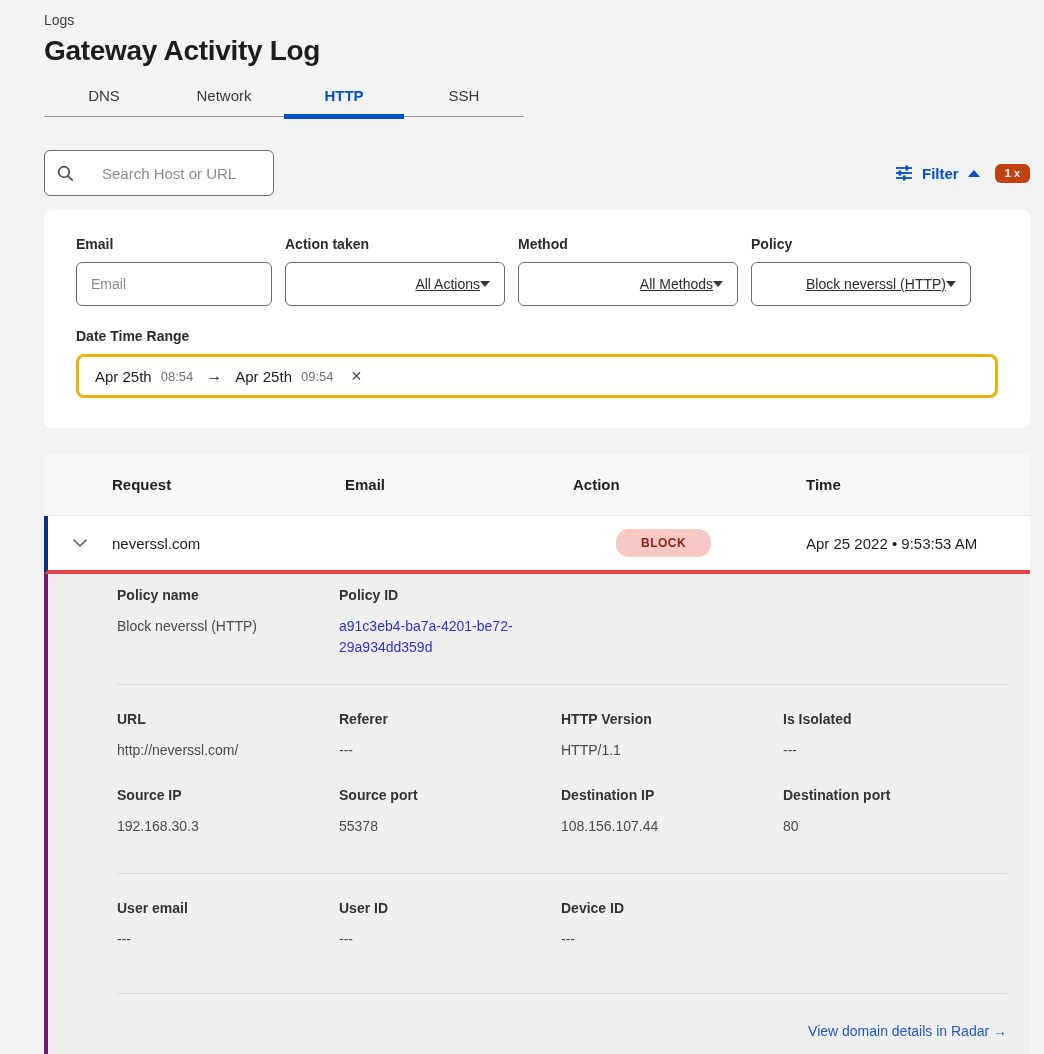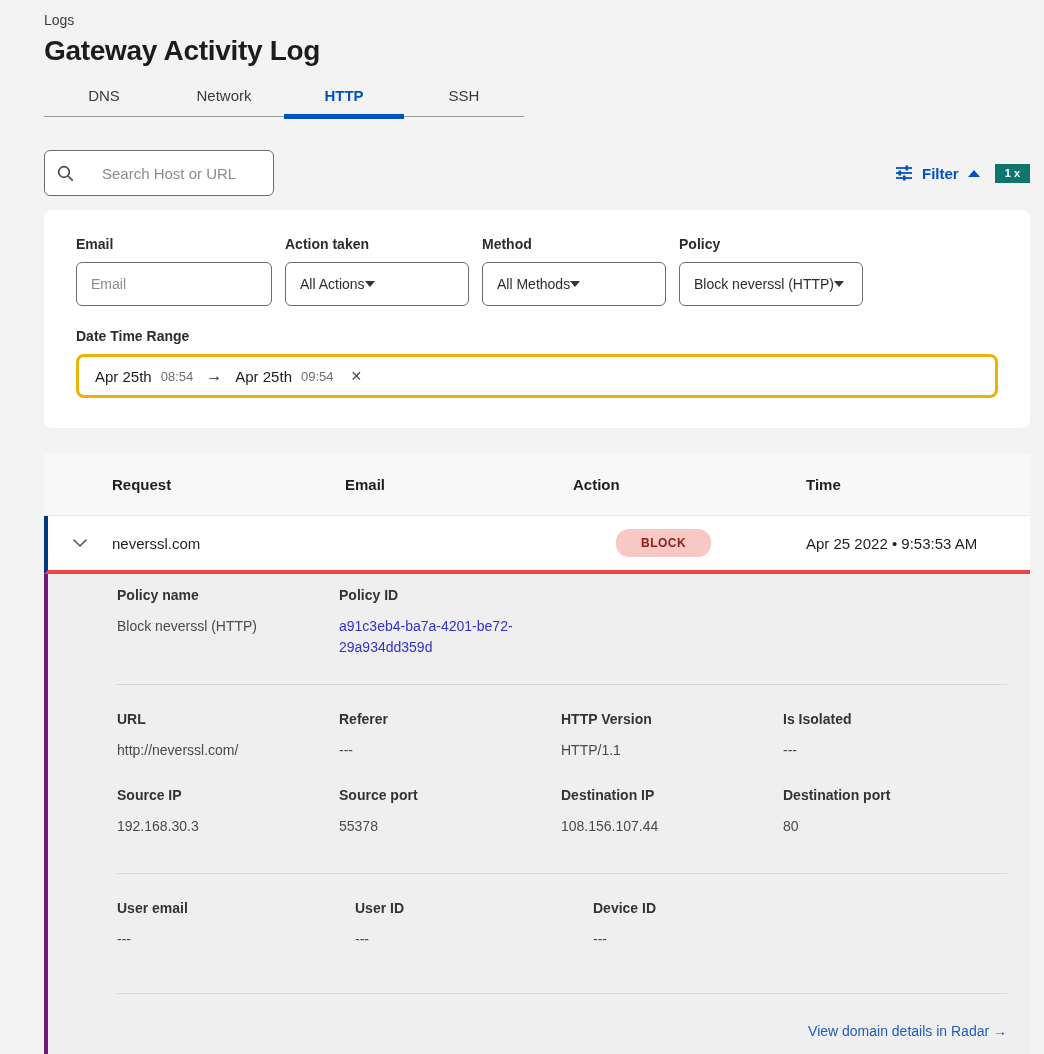--- a/index.html
+++ b/index.html
@@ -23,30 +23,30 @@
   .tab.active::after { content:""; position:absolute; left:0; right:0; bottom:-3px; height:5px; background:#0051c3; }
 
   
   .toolbar { display:flex; justify-content:space-between; align-items:center; margin:33px 14px 0 44px; }
   .search-box { display:flex; align-items:center; width:230px; height:46px; border:1px solid #6b6b6b; border-radius:6px; background:#fff; padding:0 12px; gap:26px; }
   .search-box svg { flex:none; }
   .search-box input { border:none; outline:none; font-size:15px; color:#333; width:100%; background:transparent; font-family:inherit; }
   ::placeholder { color:#8b8b8b; opacity:1; }
   .filter-controls { display:flex; align-items:center; gap:9px; color:#0051c3; font-weight:700; font-size:15px; cursor:pointer; }
   .caret-up { width:0; height:0; border-left:6px solid transparent; border-right:6px solid transparent; border-bottom:7px solid #0051c3; }
-  .count-badge { background:#0f766e; color:#fff; font-size:11px; font-weight:700; border-radius:0; padding:4px 10px; margin-left:6px; line-height:11px; }
+  .count-badge { background:#c2410c; color:#fff; font-size:11px; font-weight:700; border-radius:6px; padding:4px 10px; margin-left:6px; line-height:11px; }
 
   
   .filter-card { background:#fff; border-radius:8px; margin:14px 14px 0 44px; padding:26px 32px 30px; }
   .filter-row { display:flex; gap:13px; }
   .field { display:flex; flex-direction:column; }
   .field-label { font-size:14px; font-weight:700; color:#2c2c2c; margin-bottom:10px; }
   .text-input, .select { height:44px; border:1px solid #6b6b6b; border-radius:6px; background:#fff; font-size:14px; color:#2c2c2c; padding:0 14px; font-family:inherit; }
   .text-input { width:196px; outline:none; }
-  .select { width:184px; display:flex; align-items:center; justify-content:flex-start; cursor:pointer; }
+  .select { width:220px; display:flex; align-items:center; justify-content:flex-end; cursor:pointer;text-decoration:underline; }
   .caret-down { width:0; height:0; border-left:5px solid transparent; border-right:5px solid transparent; border-top:6px solid #353535; }
   .dtr { margin-top:22px; }
   .daterange { display:inline-flex; align-items:center; height:44px; border:3px solid #eab308; border-radius:8px; background:#fff; padding:0 16px; font-size:14px; gap:9px; cursor:pointer; }
   .dr-date { color:#1c1c1c; font-size:15px; }
   .dr-time { color:#6f6f6f; font-size:13px; }
   .dr-arrow { color:#1c1c1c; font-size:16px; padding:0 4px; }
   .dr-clear { color:#4a4a4a; font-size:14px; margin-left:8px; cursor:pointer; }
 
   
   .log-table { margin:26px 14px 0 44px; }
@@ -66,21 +66,21 @@
   .details { background:#efefef; border-left:4px solid #701a75; height:481px; padding:13px 23px 0 69px; overflow:hidden; }
   .d-row { display:flex; }
   .d-field { width:222px; }
   .d-label { font-size:14px; font-weight:700; color:#333; margin-bottom:12px; line-height:17px; }
   .d-value { font-size:14px; color:#4a4a4a; line-height:21px; }
   .link-indigo { color:#3232c8; text-decoration:none; cursor:pointer; width:196px; display:inline-block; overflow-wrap:break-word; }
   .divider { border:none; border-top:1px solid #d8d8d8; margin:0; }
   .sec-a { padding-bottom:26px; }
   .sec-b1 { padding-top:26px; }
   .sec-b2 { padding-top:26px; padding-bottom:36px; }
-  .sec-c { padding-top:26px; padding-bottom:43px;gap:16px; }
+  .sec-c { padding-top:26px; padding-bottom:43px; }
   .radar-row { text-align:right; padding-top:28px; }
   .radar-link { color:#1d5cbf; font-size:14px; text-decoration:none; cursor:pointer; }
 </style>
 </head>
 <body>
 
 <div class="page-head">
   <div class="breadcrumb">Logs</div>
   <div class="page-title">Gateway Activity Log</div>
 </div>

